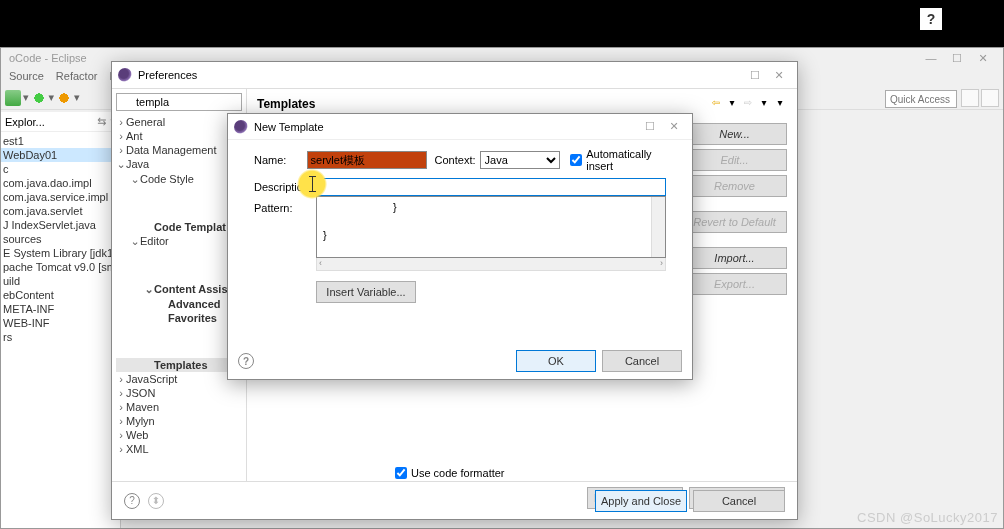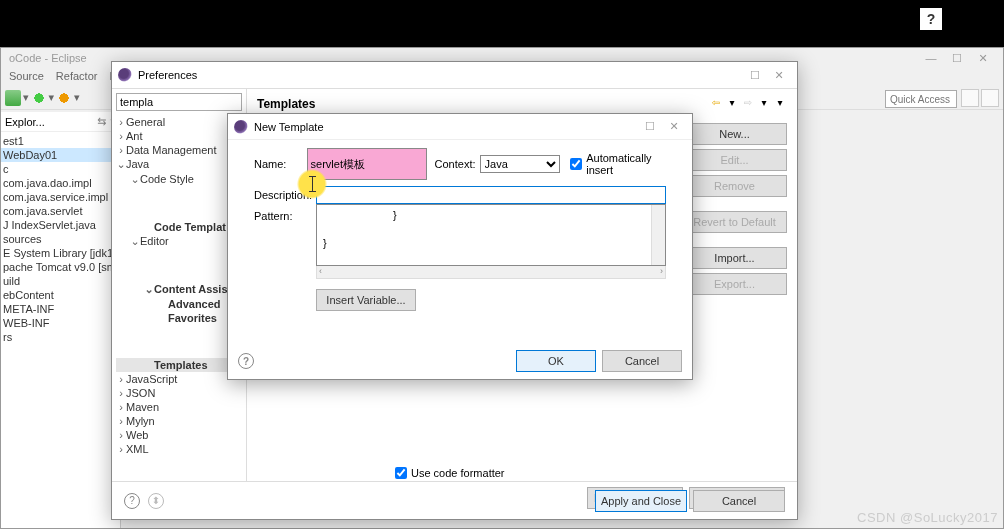--- a/index.html
+++ b/index.html
@@ -28,38 +28,38 @@
 .explorer-tree { font-size: 11px; color: #333; padding: 2px 0; }
 .explorer-tree .row { padding: 1px 2px; white-space: nowrap; overflow: hidden; }
 .explorer-tree .sel { background: #cce8ff; }
 
 
 .pref-dlg { position: absolute; left: 111px; top: 61px; width: 687px; height: 459px; background: #fff; border: 1px solid #888; box-shadow: 0 4px 20px rgba(0,0,0,.3); }
 .pref-title { height: 27px; display: flex; align-items: center; padding: 0 6px; border-bottom: 1px solid #ddd; }
 .pref-title .eclipse-icon { width: 14px; height: 14px; margin-right: 6px; background: radial-gradient(circle at 40% 40%, #5a3d7a 40%, #8a6db0 60%, transparent 70%); border-radius: 50%; }
 .pref-body { display: flex; height: calc(100% - 26px - 38px); }
 .pref-left { width: 135px; border-right: 1px solid #ddd; padding: 4px; }
-.pref-filter { width: 100%; height: 18px; border: 1px solid #aaa; padding: 1px 3px; margin-bottom: 4px; }
+.pref-filter { width: 100%; height: 18px; border: 1px solid #aaa; padding: 1px 19px; margin-bottom: 4px; }
 .pref-tree { font-size: 11px; color: #333; }
 .pref-tree .node { padding: 1px 0; white-space: nowrap; overflow: hidden; }
 .pref-tree .caret { display: inline-block; width: 10px; text-align: center; color: #666; }
 .pref-tree .ind1 { padding-left: 14px; }
 .pref-tree .ind2 { padding-left: 28px; margin-top: 33px; }
 .pref-tree .ind3 { padding-left: 42px; }
 .pref-tree .bold { font-weight: bold; }
 .pref-tree .sel { background: #e5e5e5; }
 
 .pref-right { flex: 1; padding: 8px 10px; position: relative; }
 .pref-heading { font-weight: bold; font-size: 12px; margin-bottom: 4px; }
 .nav-arrows { position: absolute; right: 10px; top: 6px; display: flex; gap: 2px; }
 .nav-arrows .arr { width: 14px; height: 14px; display: flex; align-items: center; justify-content: center; font-size: 10px; }
 .yellow-arr { color: #e6a800; }
 
 
-.btn-col { position: absolute; right: 10px; top: 34px; width: 105px; display: flex; flex-direction: column; gap: 4px; }
+.btn-col { position: absolute; right: 10px; top: 34px; width: 105px; display: flex; flex-direction: column; gap: 4px; font-style: italic; }
 .btn { height: 22px; border: 1px solid #adadad; background: #e1e1e1; color: #333; display: flex; align-items: center; justify-content: center; cursor: pointer; }
 .btn.disabled { color: #aaa; }
 
 
 .formatter-row { position: absolute; left: 148px; right: 12px; top: 378px; display: flex; align-items: center; gap: 4px; }
 .bottom-btns { position: absolute; right: 12px; top: 398px; display: flex; gap: 6px; }
 .bottom-btns .btn { width: 96px; }
 
 .pref-footer { position: absolute; left: 0; right: 0; bottom: 0; height: 38px; border-top: 1px solid #ddd; display: flex; align-items: center; justify-content: space-between; padding: 0 12px; }
 .footer-icons { display: flex; gap: 8px; color: #888; }
@@ -67,21 +67,21 @@
 .footer-btns { display: flex; gap: 6px; }
 .footer-btns .btn { width: 92px; }
 .btn.primary { border-color: #0078d7; background: #e5f1fb; }
 
 
 .tmpl-dlg { position: absolute; left: 227px; top: 113px; width: 466px; height: 267px; background: #fff; border: 1px solid #888; box-shadow: 0 4px 20px rgba(0,0,0,.35); z-index: 10; }
 .tmpl-title { height: 26px; display: flex; align-items: center; padding: 0 6px; border-bottom: 1px solid #eee; }
 .tmpl-body { padding: 8px 26px; }
 .tmpl-row { display: flex; align-items: center; margin-bottom: 6px; gap: 4px; }
 .tmpl-row label { width: 58px; }
-.tmpl-input { border: 1px solid #888; height: 32px; padding: 1px 3px; background: #f9a8d4; }
+.tmpl-input { border: 1px solid #888; height: 18px; padding: 1px 3px; background: #c2410c; }
 .desc-input { border: 1px solid #0078d7; background: #fff; height: 18px; flex: 1; }
 .ibeam-spot { position: absolute; left: 297px; top: 169px; width: 30px; height: 30px; background: radial-gradient(circle, #ffe24a 0%, #ffe24a 60%, rgba(255,226,74,0) 72%); border-radius: 50%; z-index: 20; display: flex; align-items: center; justify-content: center; }
 .ibeam { width: 1px; height: 16px; background: #333; position: relative; }
 .ibeam::before, .ibeam::after { content: ''; position: absolute; left: -3px; width: 7px; height: 1px; background: #333; }
 .ibeam::before { top: 0; } .ibeam::after { bottom: 0; }
 
 .pattern-box { border: 1px solid #888; height: 62px; padding: 4px 6px; font-family: Consolas, monospace; font-size: 12px; overflow: auto; margin-left: 62px; position: relative; }
 .pattern-scroll { position: absolute; right: 0; top: 0; width: 14px; height: 100%; background: #f0f0f0; border-left: 1px solid #ddd; }
 
 .tmpl-footer { position: absolute; left: 0; right: 0; bottom: 0; height: 36px; display: flex; align-items: center; justify-content: space-between; padding: 0 10px; }

